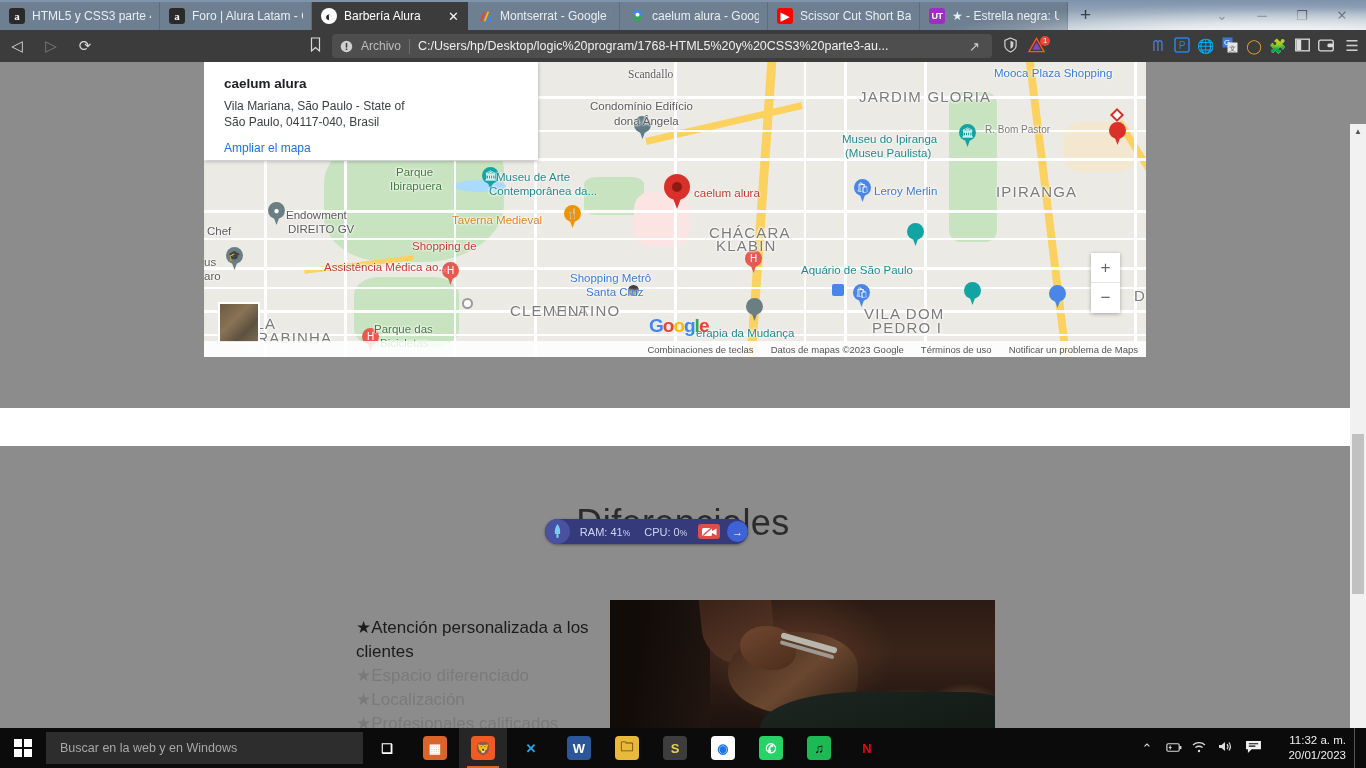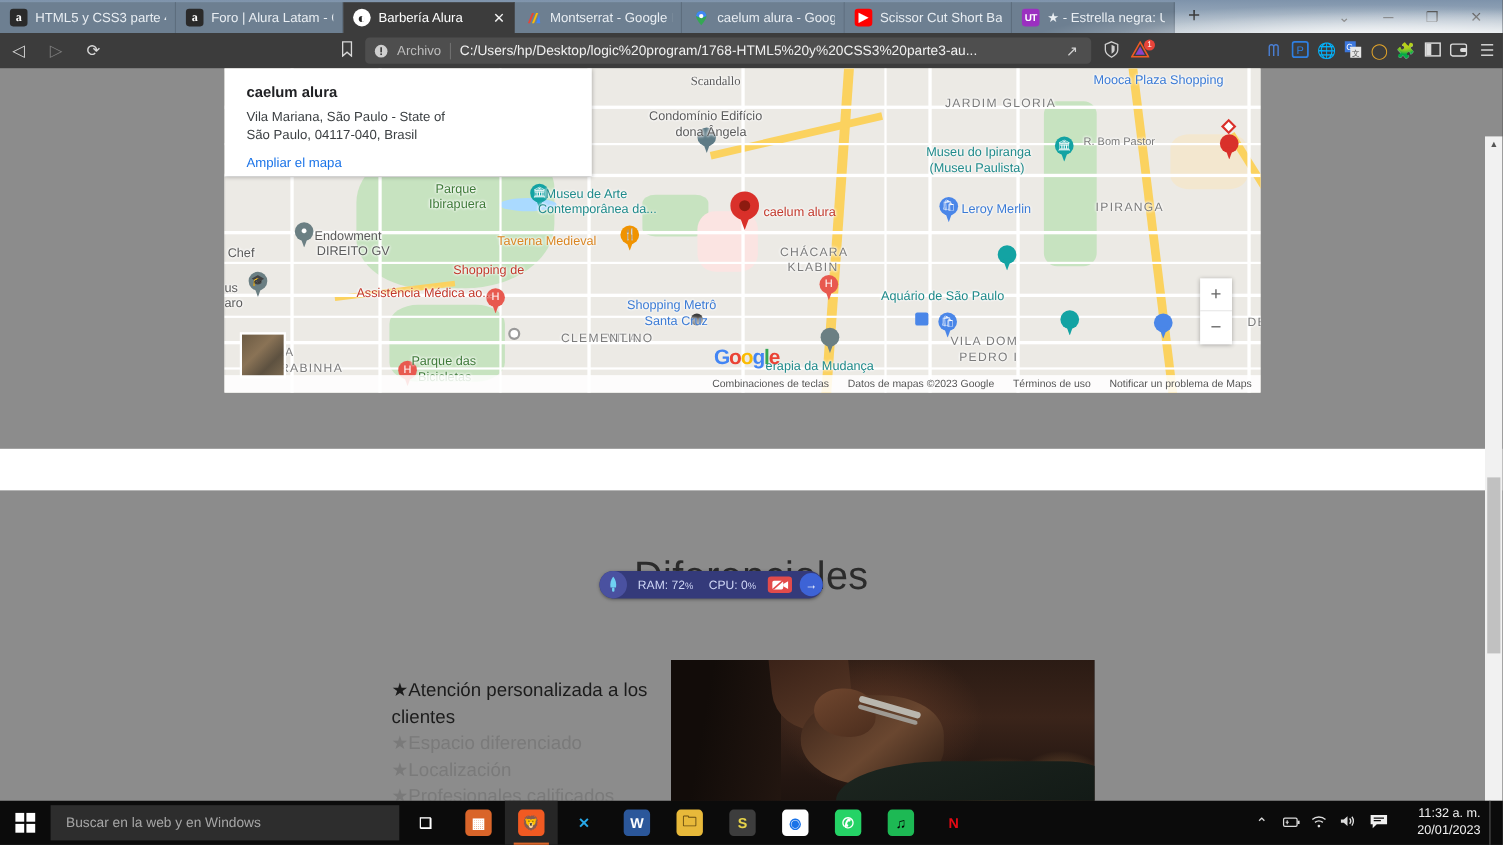--- a/index.html
+++ b/index.html
@@ -83,21 +83,21 @@
       linear-gradient(0deg, rgba(0,0,0,0.02) 0 1px, transparent 1px 46px),
       #eceae5;
   }
   .road { position:absolute; background:#ffffff; }
   .road-y{ position:absolute; background:#fbd25f; }
   .green { position:absolute; background:#c7e3c0; border-radius:40% 30% 45% 35%; }
   .water { position:absolute; background:#aadaff; border-radius:50%; }
 
   .maplabel{ position:absolute; font-size:11.5px; color:#5a5a5a; white-space:nowrap; line-height:1.15; text-align:center;
              text-shadow:0 0 3px #fff,0 0 3px #fff,0 0 2px #fff;}
-  .maplabel.area{ color:#7b7b7b; letter-spacing:1.2px; font-size:11px;}
+  .maplabel.area{ color:#7b7b7b; letter-spacing:1.2px; font-size:15px;}
   .maplabel.park{ color:#3e7a38; }
   .maplabel.poi-blue{ color:#3a7ad4; }
   .maplabel.poi-teal{ color:#1f8a8a; }
   .maplabel.poi-red{ color:#c2392c; }
   .maplabel.poi-orange{ color:#d98521; }
   .maplabel.street{ color:#7a7a7a; font-size:10px;}
 
   .pin { position:absolute; width:17px; height:24px; }
   .pin .head{ position:absolute; left:0; top:0; width:17px; height:17px; border-radius:50%;}
   .pin .tip{ position:absolute; left:4.5px; top:12px; width:8px; height:11px; clip-path:polygon(50% 100%,0 0,100% 0);}
@@ -558,21 +558,21 @@
   </div>
 
   <div class="perfwidget">
     <div class="perf-rocket">
       <svg width="13" height="16" viewBox="0 0 13 16">
           <path d="M6.5 0 C9 3 9.6 7 9 10 H4 C3.4 7 4 3 6.5 0 Z" fill="#6fd0f2"></path>
           <rect x="5.4" y="10" width="2.2" height="4" rx="1" fill="#6fd0f2"></rect>
         </svg>
     </div>
     <div class="perf-stat">
-      <b>RAM: 72</b><span class="unit">%</span>
+      <b>RAM: 41</b><span class="unit">%</span>
     </div>
     <div class="perf-stat" style="margin-left:14px;">
       <b>CPU: 0</b><span class="unit">%</span>
     </div>
     <div class="perf-cam">
       <svg width="15" height="10" viewBox="0 0 15 10">
           <rect x="0" y="1" width="10" height="8" rx="1.6" fill="#fff"></rect>
           <path d="M10 4 L14.5 1.5 V8.5 L10 6 Z" fill="#fff"></path>
           <path d="M1 8.5 L9.5 1" stroke="#e24b4b" stroke-width="1.4"></path>
         </svg>

